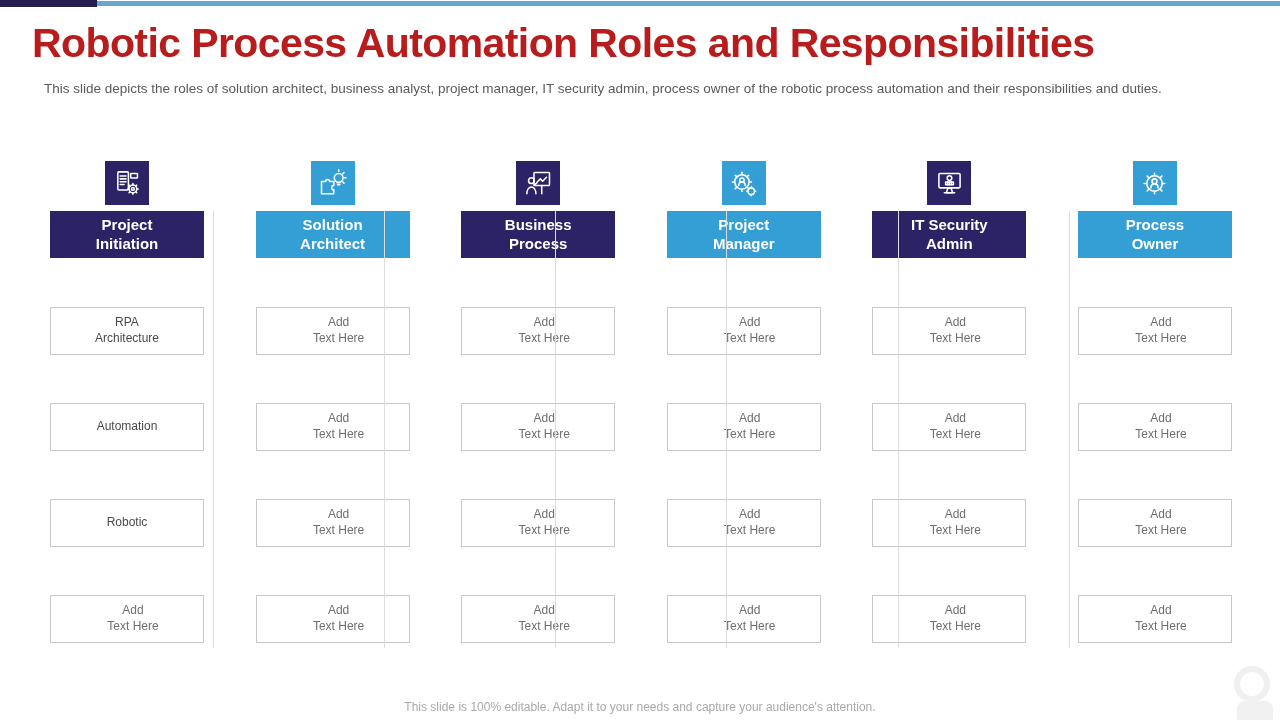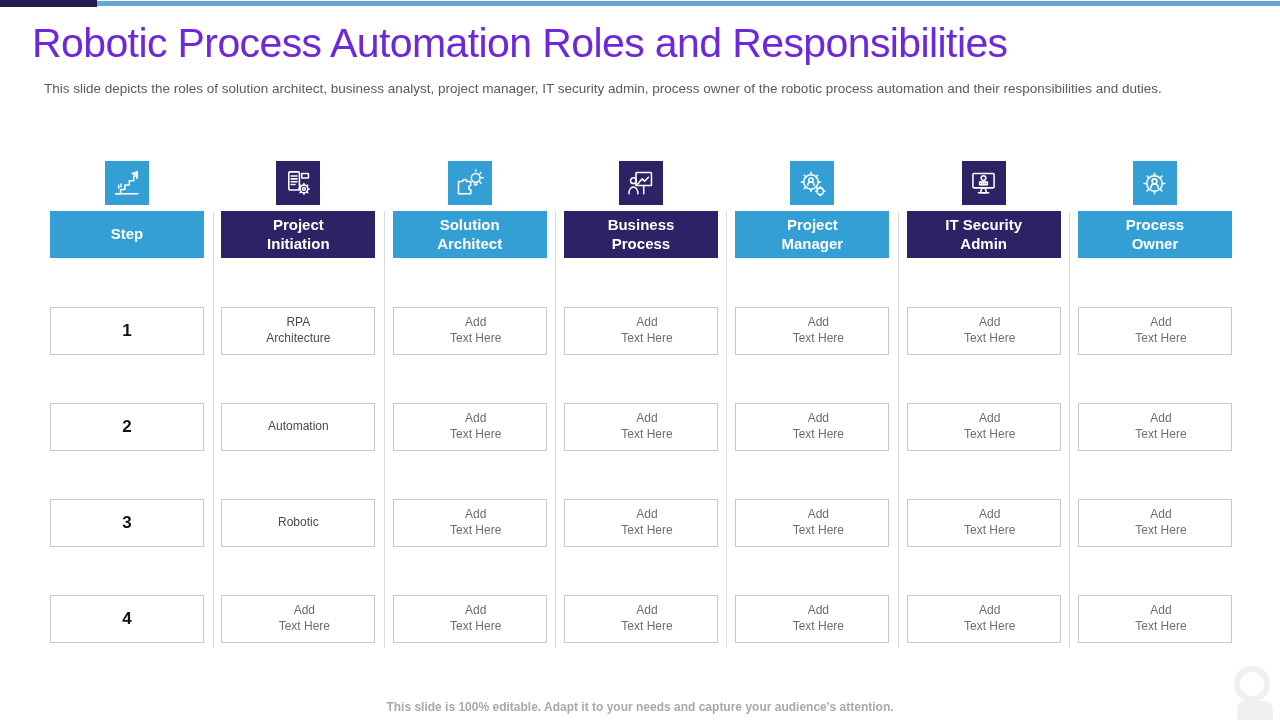--- a/index.html
+++ b/index.html
@@ -10,21 +10,21 @@
   }
 
   
   .topbar { position:absolute; top:0; left:0; width:1280px; height:7px; display:flex; }
   .topbar .seg-navy { width:97px; height:7px; background:#261d4f; }
   .topbar .seg-blue { flex:1; height:5px; margin-top:1px; background:#68a7cf; }
 
   
   .title {
     position:absolute; left:32px; top:20px; width:1200px;
-    font-size:41px; font-weight:400; letter-spacing:-0.6px; color:#6d28d9;
+    font-size:41px; font-weight:700; letter-spacing:-0.6px; color:#b91c1c;
     white-space:nowrap;
   }
   .subtitle {
     position:absolute; left:44px; top:79px; width:1150px;
     font-size:13.5px; line-height:1.5; color:#5a5a5a;
   }
 
   
   .table {
     position:absolute; left:50px; top:161px; width:1182px;
@@ -58,21 +58,21 @@
   .cell.placeholder { color:#6e6e6e;padding-left:12px; }
   .cell.number { font-size:17px; font-weight:bold; color:#111111; }
 
   
   .divider { position:absolute; top:211px; width:1px; height:437px; background:#dcdcdc; }
   .d1{left:213px;} .d2{left:384px;} .d3{left:555px;} .d4{left:726px;} .d5{left:898px;} .d6{left:1069px;}
 
   
   .footer-note {
     position:absolute; left:0; right:0; bottom:6px;
-    text-align:center; font-size:12px; color:#a9a9a9;font-weight:bold;
+    text-align:center; font-size:12px; color:#a9a9a9;
   }
 
   
   .wm-head {
     position:absolute; left:1234px; top:666px; width:36px; height:36px;
     border:6px solid #f0f0f0; border-radius:50%; background:#ffffff;
   }
   .wm-body {
     position:absolute; left:1237px; top:701px; width:36px; height:19px;
     background:#f0f0f0; border-radius:8px 8px 0 0;
@@ -83,38 +83,20 @@
 
 <div class="topbar">
   <div class="seg-navy"></div>
   <div class="seg-blue"></div>
 </div>
 
 <h1 class="title">Robotic Process Automation Roles and Responsibilities</h1>
 <p class="subtitle">This slide depicts the roles of solution architect, business analyst, project manager, IT security admin, process owner of the robotic process automation and their responsibilities and duties.</p>
 
 <div class="table">
-    <div class="table-column">
-      <div class="icon-box blue-bg">
-        <svg viewBox="0 0 24 24" fill="none" stroke="#ffffff" stroke-width="1.2" stroke-linecap="round" stroke-linejoin="round">
-          <path d="M3 20h3.6v-3.4h3.4v-3.4h3.4V9.8h3.4V6.2H20"></path>
-          <path d="M3 20h17"></path>
-          <path d="M19.3 8.2V2.8"></path>
-          <path d="M19.3 3l-3.6 1.2 3.6 1.2z"></path>
-          <path d="M5.2 15.5v-2M7 14.5v-2"></path>
-        </svg>
-      </div>
-      <div class="col-header blue-bg">Step</div>
-      <div class="cells">
-        <div class="cell number">1</div>
-        <div class="cell number">2</div>
-        <div class="cell number">3</div>
-        <div class="cell number">4</div>
-      </div>
-    </div>
     <div class="table-column">
       <div class="icon-box navy-bg">
         <svg viewBox="0 0 24 24" fill="none" stroke="#ffffff" stroke-width="1.2" stroke-linecap="round" stroke-linejoin="round">
           <rect x="4.5" y="3" width="8.2" height="14" rx="0.8"></rect>
           <path d="M6.3 6.2h4.6M6.3 8.4h4.6M6.3 10.6h4.6M6.3 12.8h3"></path>
           <rect x="14.5" y="4.2" width="5.2" height="3.6" rx="0.5"></rect>
           <circle cx="16.2" cy="16.2" r="3"></circle>
           <circle cx="16.2" cy="16.2" r="1.1"></circle>
           <path d="M16.2 12.1v1M16.2 19.3v1M20.3 16.2h-1M13.1 16.2h-1M19.1 13.3l-.7.7M13.9 18.5l-.7.7M19.1 19.1l-.7-.7M13.9 13.9l-.7-.7"></path>
         </svg>

